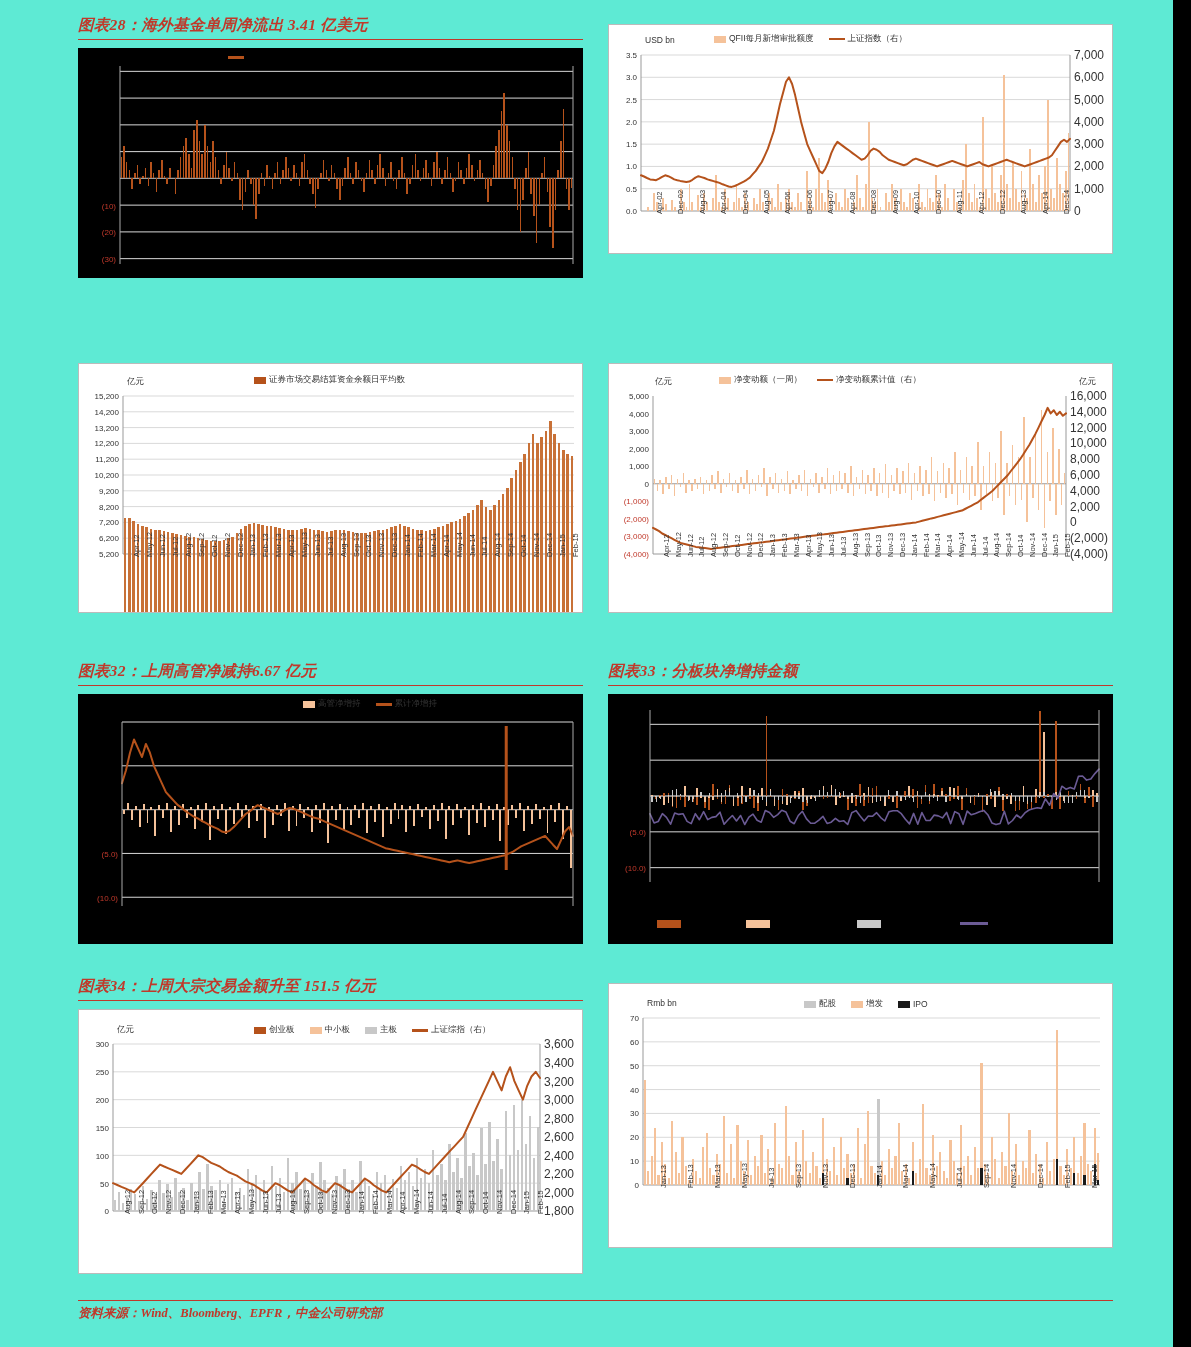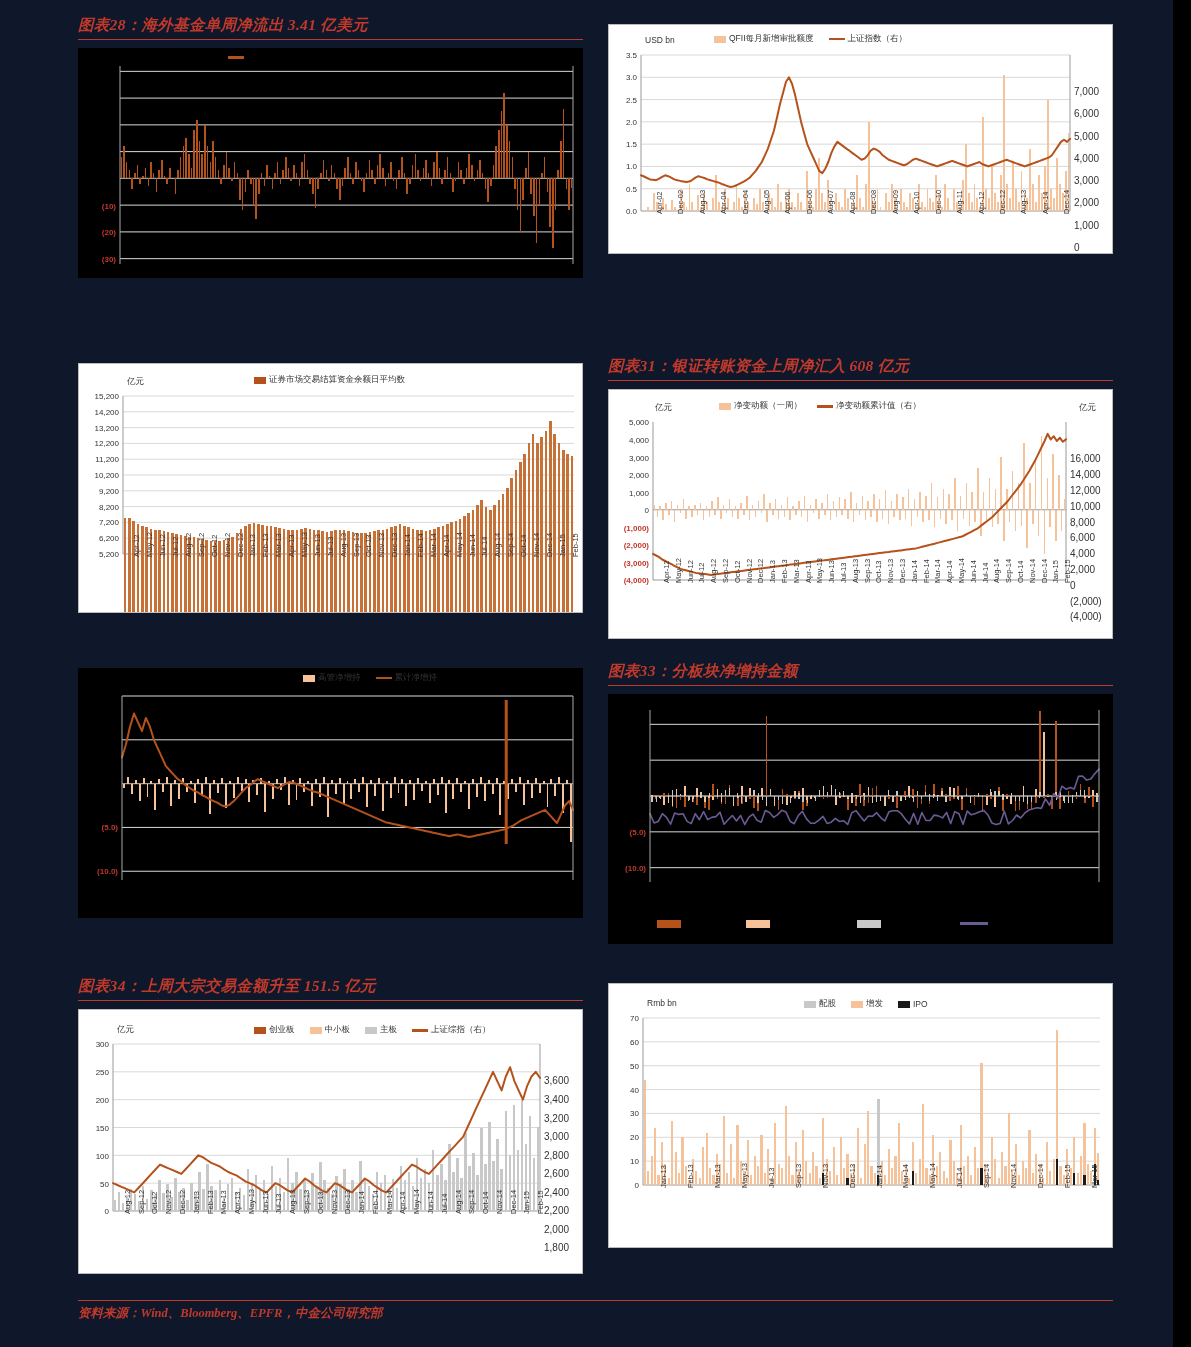--- a/index.html
+++ b/index.html
@@ -5,21 +5,21 @@
   * { box-sizing: border-box; }
   html, body {
     margin: 0; padding: 0;
     background: #000;
     width: 1191px; height: 1347px;
     font-family: "Liberation Sans", sans-serif;
   }
   .page {
     position: relative;
     width: 1173px; height: 1347px;
-    background: #0f172a;
+    background: #5eead4;
     overflow: hidden;
   }
   .panel { position: absolute; }
   .ptitle {
     color: #c0392b;
     font-style: italic;
     font-weight: bold;
     font-size: 15.5px;
     line-height: 1.45;
     letter-spacing: 0.3px;
@@ -37,28 +37,27 @@
   }
   .plot.noborder { border: none; background: #000; }
   .ytick {
     position: absolute;
     font-size: 8px;
     color: #333;
     text-align: right;
     white-space: nowrap;
     transform: translateY(-50%);
   }
-  .ytick.red { color: #c0392b; font-weight: bold; }
+  .ytick.red { color: #c0392b; font-weight: normal; }
   .ytick-r {
     position: absolute;
-    font-size: 10px;
+    font-size: 12px;
     color: #333;
     white-space: nowrap;
     transform: translateY(-50%);
-    margin-top: 36px;
   }
   .xtick {
     position: absolute;
     font-size: 7.5px;
     color: #333;
     transform-origin: left top;
     transform: rotate(-90deg);
     white-space: nowrap;
   }
   .axlabel { position: absolute; font-size: 8.5px; color: #333; }
@@ -649,21 +648,20 @@
         <div class="legend" style="left:175px; top:10px;justify-content:flex-end;">
           <div class="item">
             <span class="sw" style="background: rgb(181, 82, 27);"></span>
             <span>证券市场交易结算资金余额日平均数</span>
           </div>
         </div>
       </div>
   </div>
 
   <div class="panel" style="left:608px; top:355px; width:505px;">
-    <div class="ptitle">图表31：银证转账资金上周净汇入 608 亿元</div>
     <div class="plot" id="plot31" style="height:250px;">
         <svg width="503" height="248" style="position:absolute;left:0;top:0;">
           <line x1="44" x2="457" y1="119.77777777777779" y2="119.77777777777779" stroke="#999" stroke-width="1"></line>
           <line x1="44" x2="44" y1="32" y2="190" stroke="#999" stroke-width="1"></line>
           <line x1="44" x2="457" y1="190" y2="190" stroke="#999" stroke-width="1"></line>
           <line x1="457" x2="457" y1="32" y2="190" stroke="#999" stroke-width="1"></line>
           <rect x="44.72202797202797" y="114.51111111111109" width="1.444055944055944" height="5.266666666666694" fill="#f5c29a" shape-rendering="crispEdges"></rect>
           <rect x="47.61013986013986" y="119.77777777777779" width="1.444055944055944" height="7.0222222222222115" fill="#f5c29a" shape-rendering="crispEdges"></rect>
           <rect x="50.49825174825175" y="116.26666666666667" width="1.444055944055944" height="3.51111111111112" fill="#f5c29a" shape-rendering="crispEdges"></rect>
           <rect x="53.38636363636363" y="119.77777777777779" width="1.444055944055944" height="10.533333333333346" fill="#f5c29a" shape-rendering="crispEdges"></rect>
@@ -873,20 +871,21 @@
           </div>
           <div class="item">
             <span class="sw line" style="background: rgb(181, 82, 27);"></span>
             <span>净变动额累计值（右）</span>
           </div>
         </div>
       </div>
   </div>
 
   <div class="panel" style="left:78px; top:660px; width:505px;">
+    <div class="ptitle">图表32：上周高管净减持6.67 亿元</div>
     <div class="plot noborder" id="plot32" style="height:250px;">
         <svg width="505" height="250" style="position:absolute;left:0;top:0;">
           <line x1="44" x2="495" y1="203.23809523809524" y2="203.23809523809524" stroke="#d9d9d9" stroke-width="1"></line>
           <line x1="44" x2="495" y1="159.42857142857144" y2="159.42857142857144" stroke="#d9d9d9" stroke-width="1"></line>
           <line x1="44" x2="495" y1="115.61904761904762" y2="115.61904761904762" stroke="#d9d9d9" stroke-width="1"></line>
           <line x1="44" x2="495" y1="71.80952380952382" y2="71.80952380952382" stroke="#d9d9d9" stroke-width="1"></line>
           <line x1="44" x2="495" y1="28" y2="28" stroke="#d9d9d9" stroke-width="1"></line>
           <line x1="44" x2="495" y1="115.61904761904762" y2="115.61904761904762" stroke="#999" stroke-width="1"></line>
           <rect x="44.9804347826087" y="115.61904761904762" width="1.9608695652173913" height="4.38095238095238" fill="#f5c29a" shape-rendering="crispEdges"></rect>
           <rect x="48.90217391304348" y="108.60952380952381" width="1.9608695652173913" height="7.009523809523813" fill="#f5c29a" shape-rendering="crispEdges"></rect>

